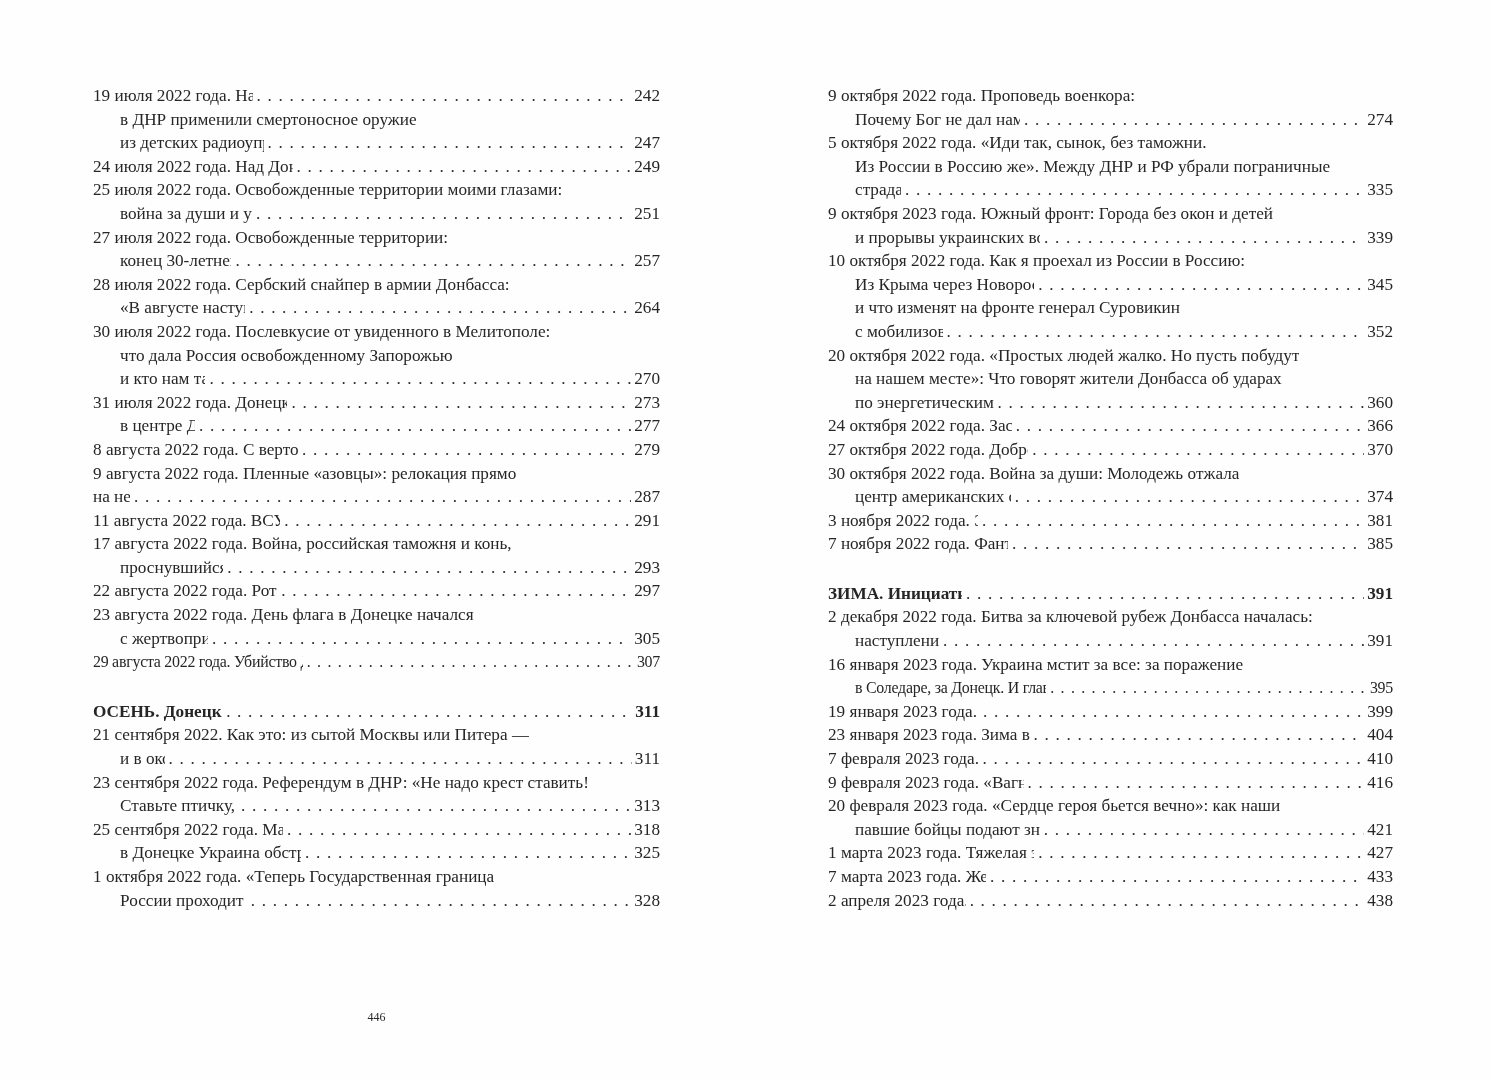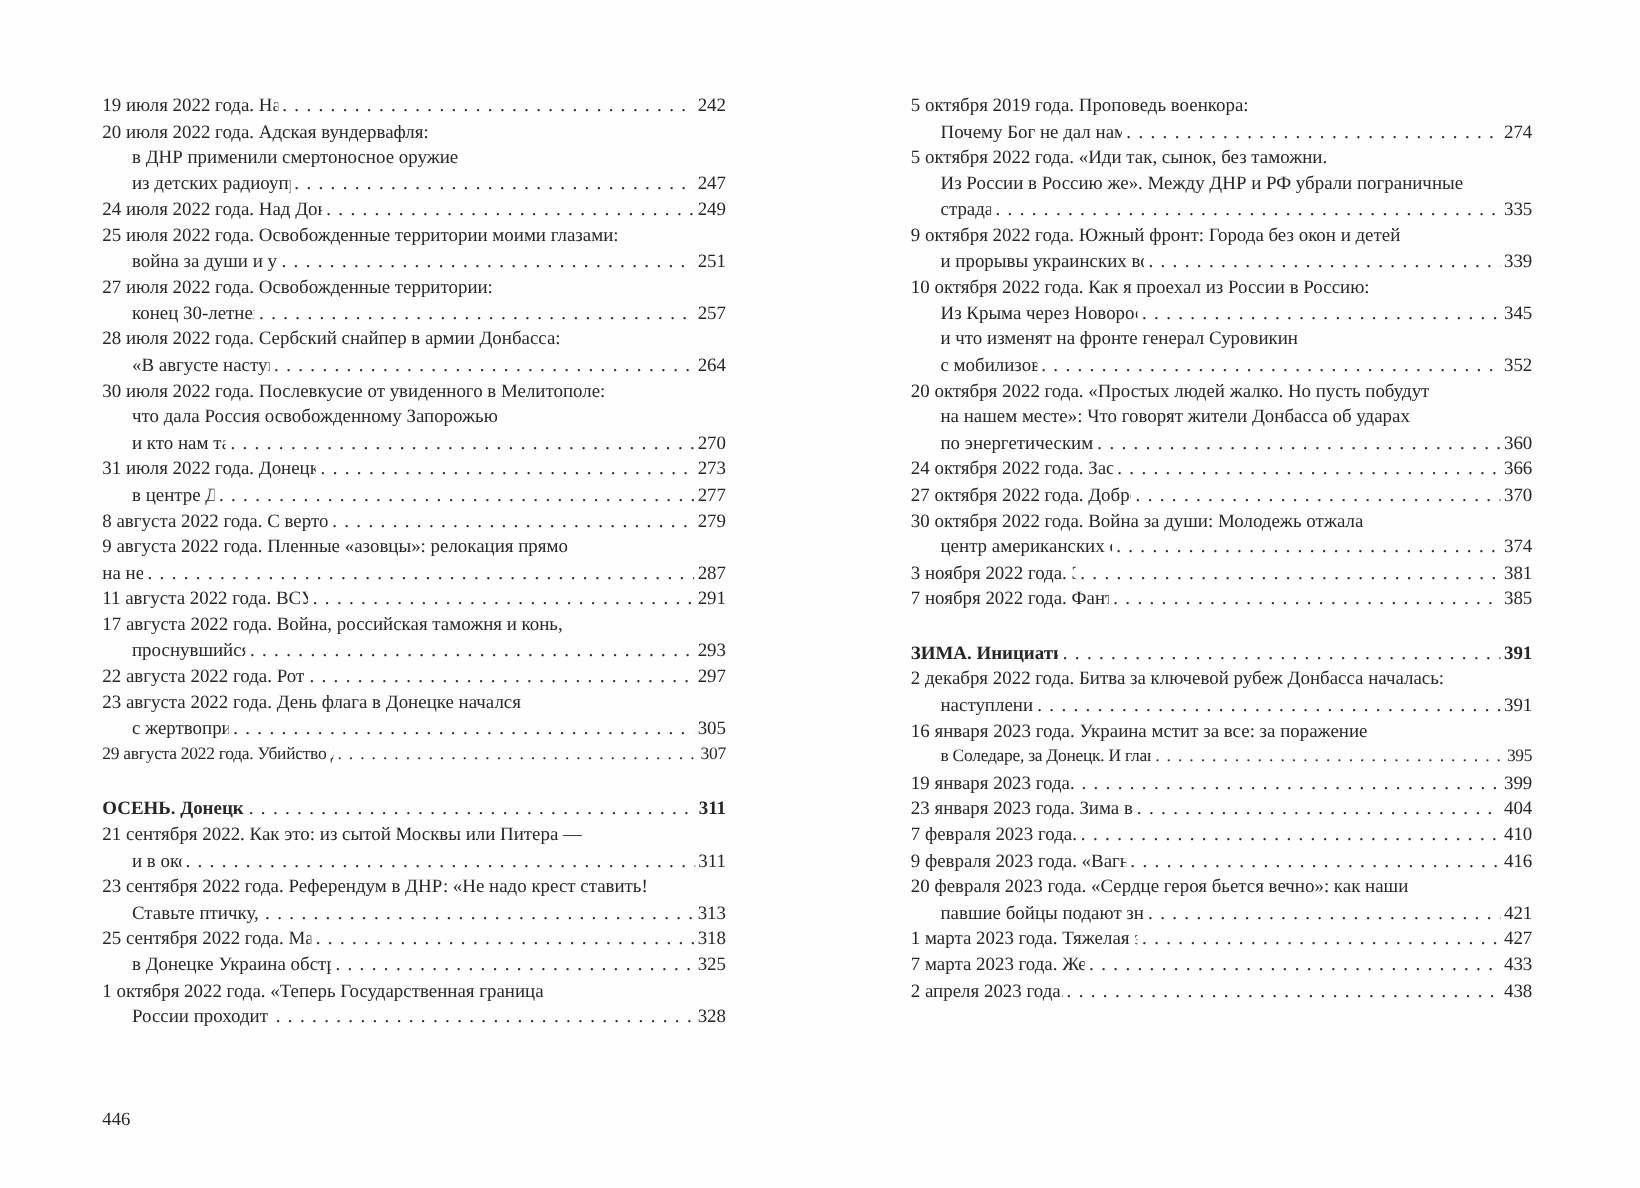--- a/index.html
+++ b/index.html
@@ -53,40 +53,36 @@
   .page-ref {
     flex: 0 0 auto;
     text-align: left;
   }
 
   .folio {
     position: absolute;
     top: 1006px;
     left: 93px;
     width: 567px;
-    text-align: left;
-    font-size: 17px;
+    text-align: center;
+    font-size: 12px;
     line-height: 23.6px;
   }
 </style>
 </head>
 <body>
 
 <div class="spread">
 
   <div class="toc-column left">
       <div class="toc-line">
     <span class="entry-text">19 июля 2022 года. Наши немцы в Донецке</span>
     <span class="dot-leader"></span>
     <span class="page-ref">242</span>
   </div>
-      <div class="toc-line">
-    <span class="entry-text">20 июля 2022 года. Адская вундервафля:</span>
-
-  </div>
       <div class="toc-line indent">
     <span class="entry-text">в ДНР применили смертоносное оружие</span>
 
   </div>
       <div class="toc-line indent">
     <span class="entry-text">из детских радиоуправляемых машинок</span>
     <span class="dot-leader"></span>
     <span class="page-ref">247</span>
   </div>
       <div class="toc-line">
@@ -230,21 +226,21 @@
   </div>
       <div class="toc-line indent">
     <span class="entry-text">России проходит через мой окоп»</span>
     <span class="dot-leader"></span>
     <span class="page-ref">328</span>
   </div>
     </div>
 
   <div class="toc-column right">
       <div class="toc-line">
-    <span class="entry-text">5 октября 2019 года. Проповедь военкора:</span>
+    <span class="entry-text">9 октября 2022 года. Проповедь военкора:</span>
 
   </div>
       <div class="toc-line indent">
     <span class="entry-text">Почему Бог не дал нам быстрой и легкой победы</span>
     <span class="dot-leader"></span>
     <span class="page-ref">274</span>
   </div>
       <div class="toc-line">
     <span class="entry-text">5 октября 2022 года. «Иди так, сынок, без таможни.</span>
 
@@ -252,21 +248,21 @@
       <div class="toc-line indent">
     <span class="entry-text">Из России в Россию же». Между ДНР и РФ убрали пограничные</span>
 
   </div>
       <div class="toc-line indent">
     <span class="entry-text">страдания</span>
     <span class="dot-leader"></span>
     <span class="page-ref">335</span>
   </div>
       <div class="toc-line">
-    <span class="entry-text">9 октября 2022 года. Южный фронт: Города без окон и детей</span>
+    <span class="entry-text">9 октября 2023 года. Южный фронт: Города без окон и детей</span>
 
   </div>
       <div class="toc-line indent">
     <span class="entry-text">и прорывы украинских войск ценой 100 танков за поселок</span>
     <span class="dot-leader"></span>
     <span class="page-ref">339</span>
   </div>
       <div class="toc-line">
     <span class="entry-text">10 октября 2022 года. Как я проехал из России в Россию:</span>
 

